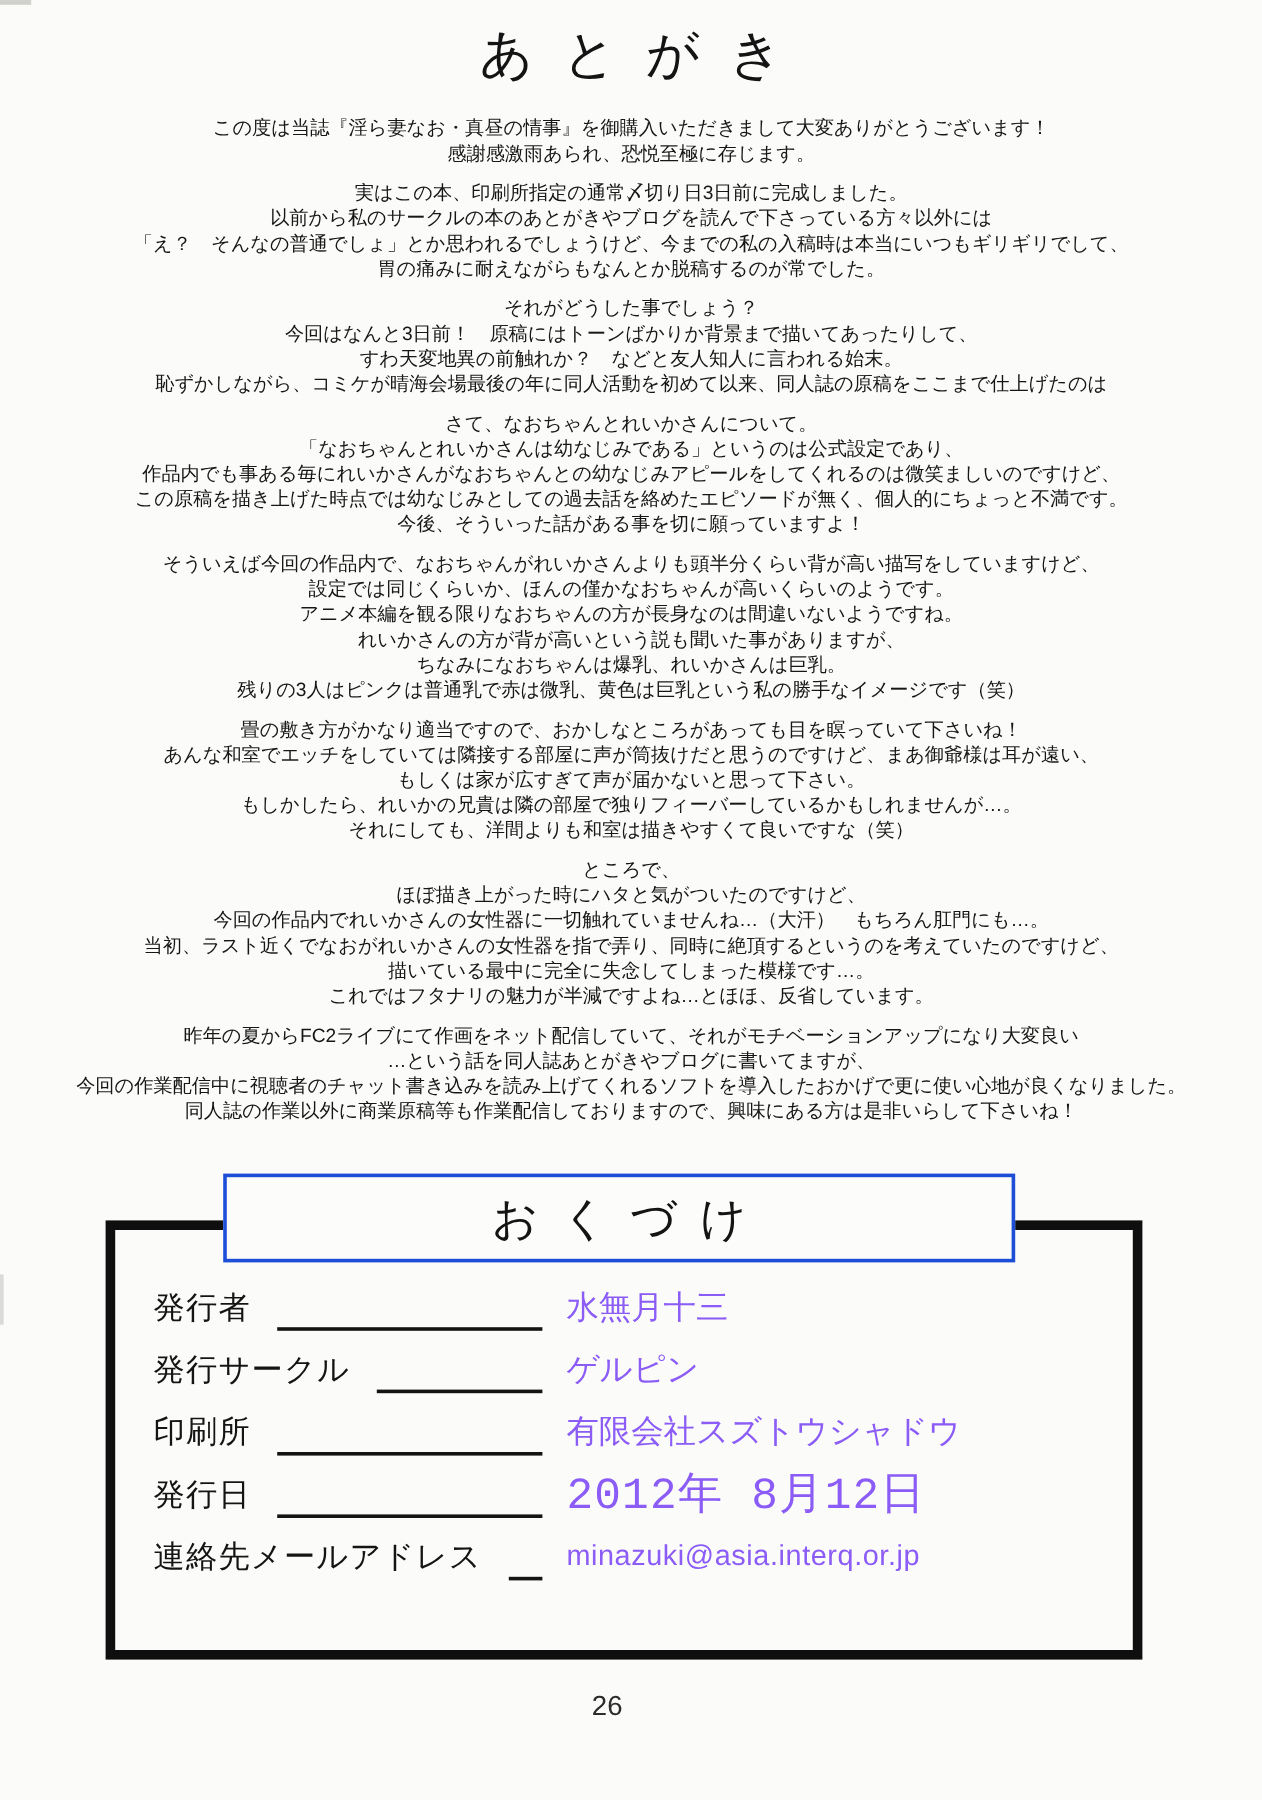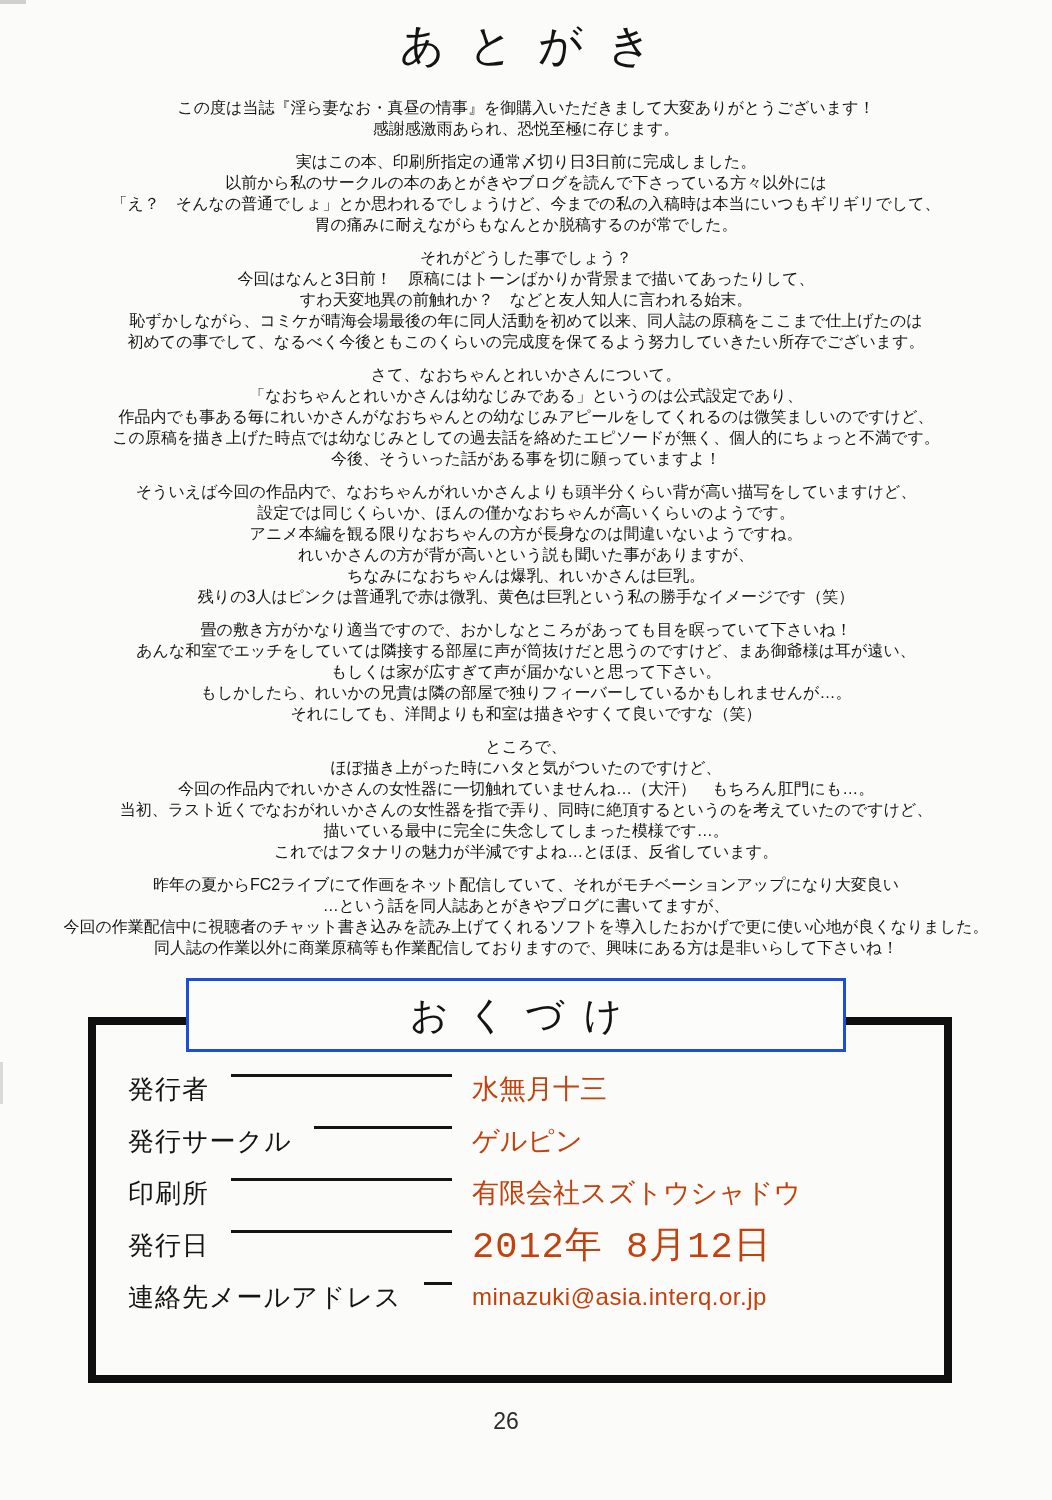--- a/index.html
+++ b/index.html
@@ -25,24 +25,24 @@
     padding:38px 30px 0 32px;
   }
   .c-titlebox{
     position:absolute;left:98px;top:0;width:660px;height:74px;
     background:#fcfcfa;border:3px solid #1d4ed8;box-sizing:border-box;z-index:2;
     display:flex;align-items:center;justify-content:center;
     font-family:"Liberation Serif","DejaVu Serif",serif;
     font-size:38px;letter-spacing:0.5em;text-indent:0.5em;color:#141414;
   }
   .crow{display:flex;align-items:center;height:52px;}
-  .c-left{display:flex;align-items:flex-start;flex:0 0 344px;width:344px;}
+  .c-left{display:flex;align-items:flex-end;flex:0 0 344px;width:344px;}
   .c-label{font-size:26px;white-space:nowrap;letter-spacing:1px;color:#141414;}
   .c-rule{flex:1;height:0;border-top:3px solid #141414;margin:0 20px 0 22px;position:relative;top:2px;}
-  .c-value{font-size:27px;white-space:nowrap;color:#c2410c;}
+  .c-value{font-size:27px;white-space:nowrap;color:#8b5cf6;}
   .c-value.date{font-family:Liberation Mono, monospace;font-size:37px;letter-spacing:1px;}
   .c-value.latin{font-size:24px;letter-spacing:0.5px;}
   
   .pagenum{position:absolute;top:1408px;left:0;width:1012px;text-align:center;
     font-size:23px;color:#2c2c2c;}
   
   .spk-top{position:absolute;left:0;top:0;width:26px;height:4px;background:#bdbdba;opacity:.7;}
   .spk-left{position:absolute;left:0;top:1062px;width:3px;height:42px;background:#d2d2cf;opacity:.8;}
 </style>
 </head>
@@ -66,21 +66,20 @@
       <div class="tline">以前から私のサークルの本のあとがきやブログを読んで下さっている方々以外には</div>
       <div class="tline">「え？　そんなの普通でしょ」とか思われるでしょうけど、今までの私の入稿時は本当にいつもギリギリでして、</div>
       <div class="tline">胃の痛みに耐えながらもなんとか脱稿するのが常でした。</div>
     </div>
 
     <div class="para">
       <div class="tline">それがどうした事でしょう？</div>
       <div class="tline">今回はなんと3日前！　原稿にはトーンばかりか背景まで描いてあったりして、</div>
       <div class="tline">すわ天変地異の前触れか？　などと友人知人に言われる始末。</div>
       <div class="tline">恥ずかしながら、コミケが晴海会場最後の年に同人活動を初めて以来、同人誌の原稿をここまで仕上げたのは</div>
-      <div class="tline">初めての事でして、なるべく今後ともこのくらいの完成度を保てるよう努力していきたい所存でございます。</div>
     </div>
 
     <div class="para">
       <div class="tline">さて、なおちゃんとれいかさんについて。</div>
       <div class="tline">「なおちゃんとれいかさんは幼なじみである」というのは公式設定であり、</div>
       <div class="tline">作品内でも事ある毎にれいかさんがなおちゃんとの幼なじみアピールをしてくれるのは微笑ましいのですけど、</div>
       <div class="tline">この原稿を描き上げた時点では幼なじみとしての過去話を絡めたエピソードが無く、個人的にちょっと不満です。</div>
       <div class="tline">今後、そういった話がある事を切に願っていますよ！</div>
     </div>
 

